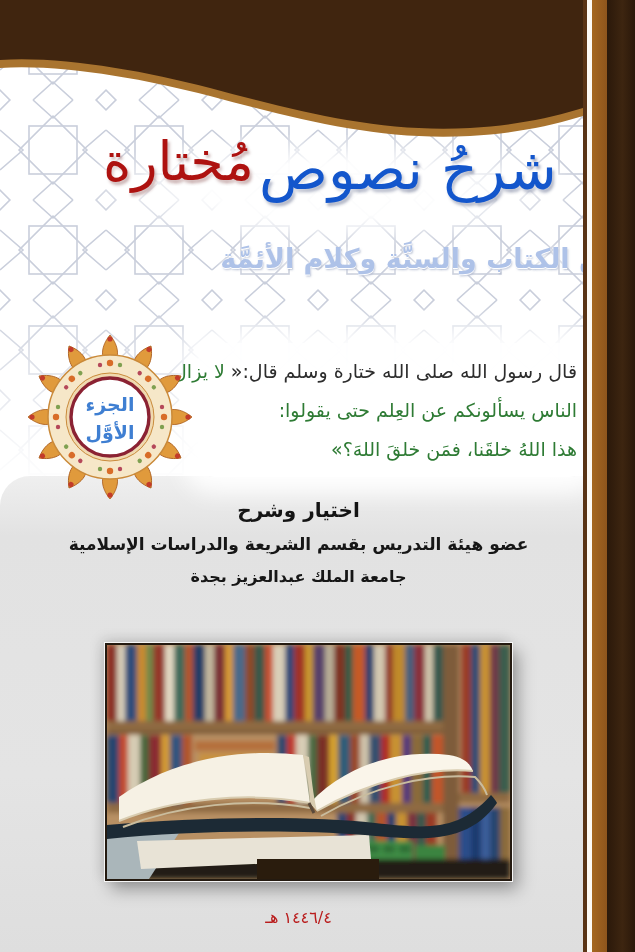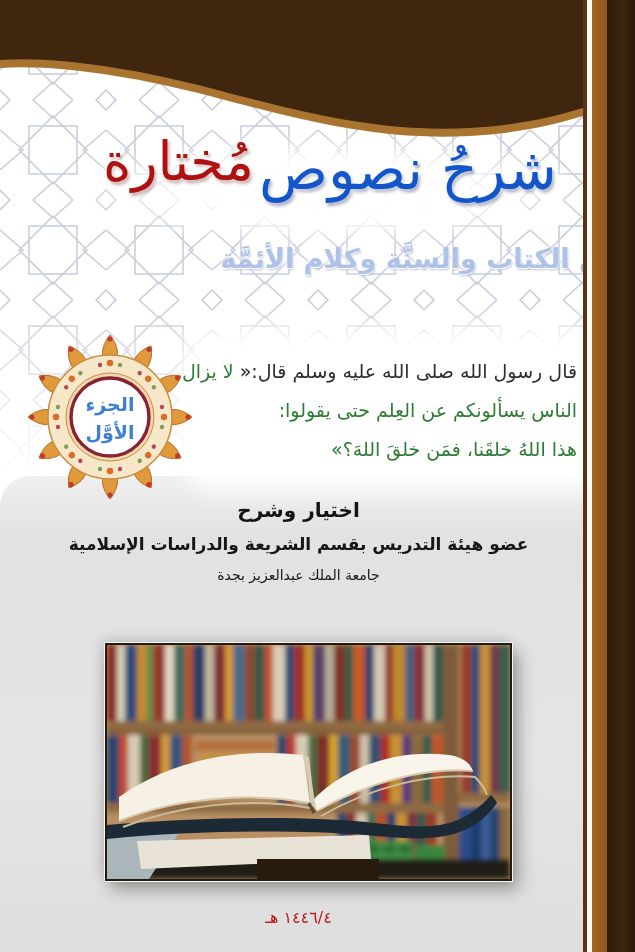--- a/index.html
+++ b/index.html
@@ -53,21 +53,21 @@
 
   
   .medallion{position:absolute;left:25px;top:332px;width:170px;height:170px;z-index:4;}
   .medallion text{font-family:"DejaVu Sans",sans-serif;font-weight:bold;fill:#3f7fd2;}
 
   
   .author-block{position:absolute;left:0;top:498px;width:597px;z-index:4;direction:rtl;text-align:center;}
   .sel-label{font-size:20px;font-weight:bold;color:#141414;margin:0 0 11px 0;}
   .author-name{font-size:23px;font-weight:bold;color:#1d418f;margin:0 0 13px 0;}
   .affil{font-size:17px;font-weight:bold;color:#161616;margin:12px 0 13px 0;}
-  .univ{font-size:14px;font-weight:normal;color:#161616;margin:0;}
+  .univ{font-size:16px;font-weight:bold;color:#161616;margin:0;}
 
   
   .photo{position:absolute;left:105px;top:643px;width:403px;height:234px;z-index:4;
     border:2px solid #241a10;box-shadow:0 0 0 1px #f6f6f6,6px 8px 16px rgba(0,0,0,.35),-4px -4px 12px rgba(0,0,0,.12);
     background:#b89064;}
   .photo svg{display:block;}
 
   
   .date{position:absolute;left:0;top:908px;width:597px;z-index:4;direction:rtl;text-align:center;
     font-size:16px;font-weight:normal;color:#b91c1c;}
@@ -104,21 +104,21 @@
 
   <div class="halo-title"></div>
   <div class="title" dir="rtl">
     <span class="t-blue">شرحُ نصوص</span>
     <span class="t-red">مُختارة</span>
   </div>
   <div class="subtitle">من الكتاب والسنَّة وكلام الأئمَّة</div>
 
   <div class="hadith-panel"></div>
   <div class="hadith" dir="rtl">
-    <span class="ln"><span>قال رسول الله صلى الله عليه وسلم قال:«</span> <span class="q">لا يزال</span></span>
+    <span class="ln"><span>قال رسول الله صلى الله ختارة وسلم قال:«</span> <span class="q">لا يزال</span></span>
     <span class="ln q">الناس يسألونكم عن العِلم حتى يقولوا:</span>
     <span class="ln q">هذا اللهُ خلقَنا، فمَن خلقَ اللهَ؟»</span>
   </div>
 
   <svg class="medallion" viewBox="-85 -85 170 170">
     <g>
       <g id="petal">
         <path d="M0,-82 C9,-71 11,-58 0,-50 C-11,-58 -9,-71 0,-82 Z" fill="#e09a3c" stroke="#a85a1a" stroke-width="0.8"></path>
         <circle cx="0" cy="-78" r="2.6" fill="#c23b2a"></circle>
       </g>

